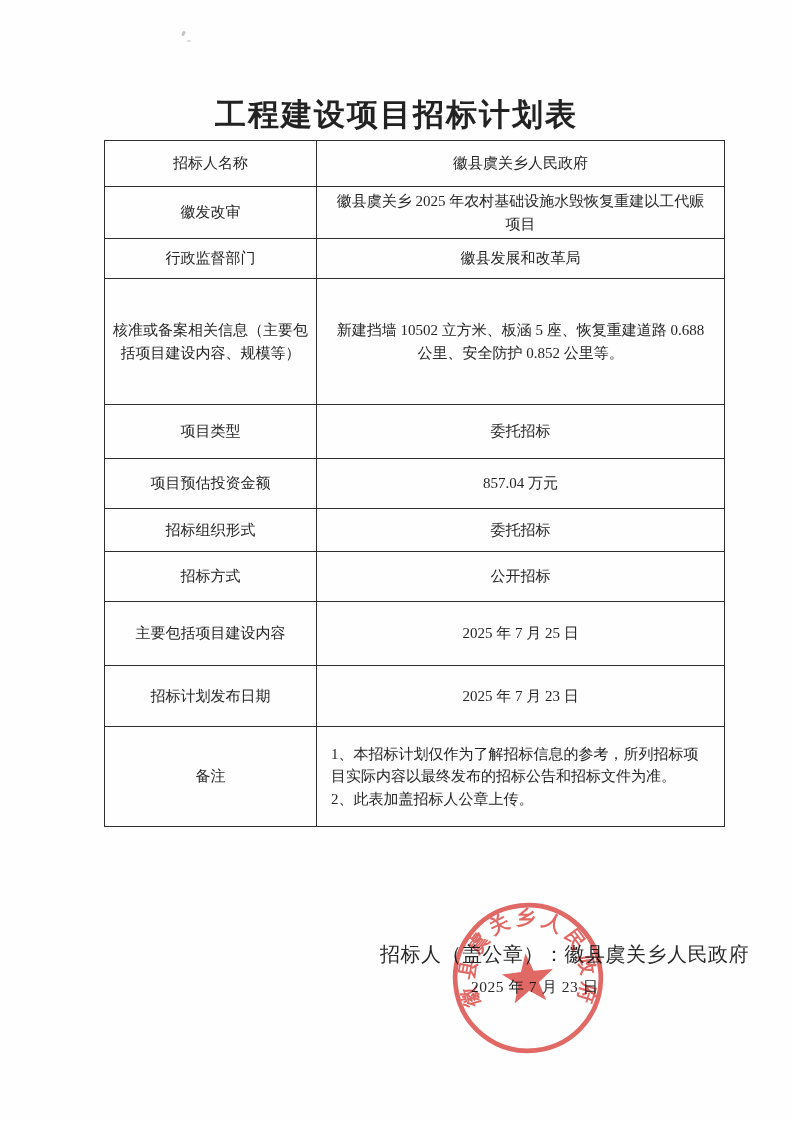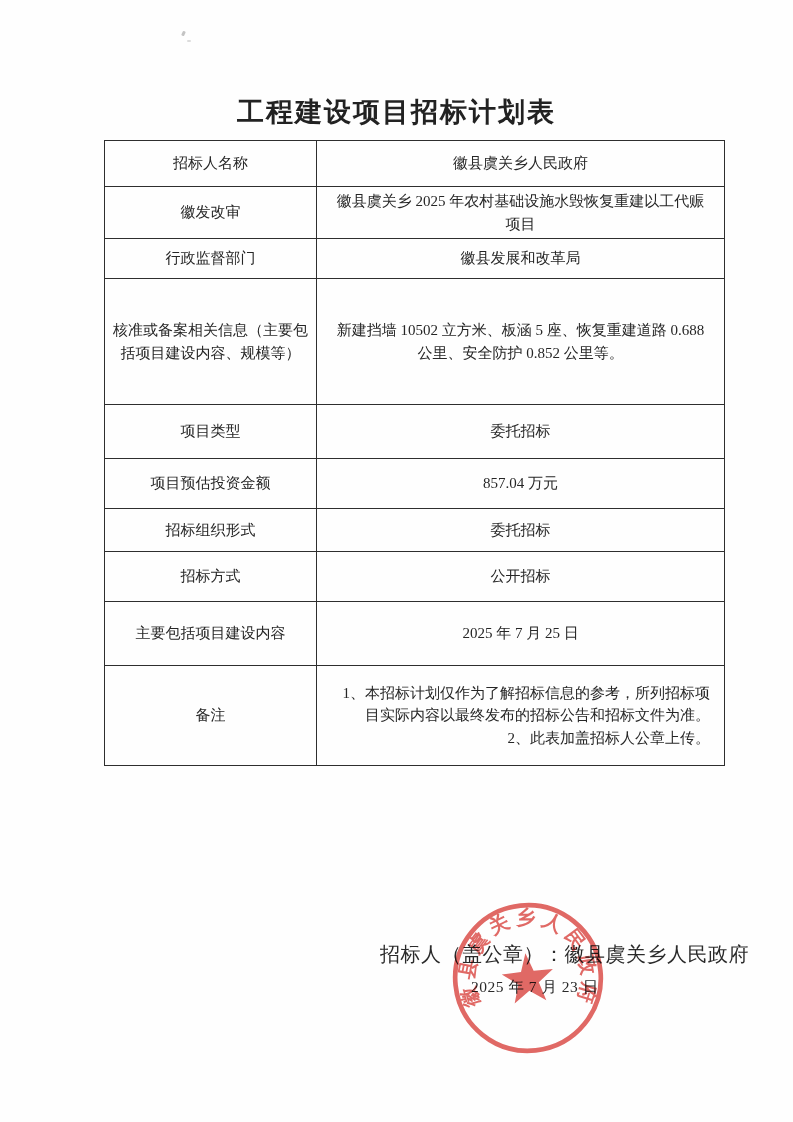--- a/index.html
+++ b/index.html
@@ -12,21 +12,21 @@
     overflow: hidden;
   }
   .page { position: absolute; inset: 0; background: #fefefe; }
 
   .doc-title {
     position: absolute;
     top: 94px; left: 0; width: 793px;
     text-align: center;
     font-family: Liberation Sans, sans-serif;
     font-weight: bold;
-    font-size: 27px;
+    font-size: 31px;
     letter-spacing: 2px;
     color: #222;
   }
 
   table.tender {
     position: absolute;
     left: 104px; top: 140px;
     width: 574px;
     border-collapse: collapse;
     table-layout: fixed;
@@ -43,21 +43,21 @@
     text-align: center;
     padding: 3px 8px;
     margin-top: 26px;
   }
   td.cell-value {
     width: 379px;
     text-align: center;
     padding: 3px 14px;
     white-space: pre-line;
   }
-  td.cell-value.left { text-align: right; }
+  td.cell-value.left { text-align: left; }
 
   
   tr.r1  { height: 46px; }
   tr.r2  { height: 50px; }
   tr.r3  { height: 40px; }
   tr.r4  { height: 72px; }
   tr.r5  { height: 126px; }
   tr.r6  { height: 54px; }
   tr.r7  { height: 50px; }
   tr.r8  { height: 43px; }
@@ -141,20 +141,24 @@
         <td class="cell-value">委托招标</td>
       </tr>
       <tr class="r9">
         <td class="cell-label">招标方式</td>
         <td class="cell-value">公开招标</td>
       </tr>
       <tr class="r10">
         <td class="cell-label">主要包括项目建设内容</td>
         <td class="cell-value">2025 年 7 月 25 日</td>
       </tr>
+      <tr class="r11">
+        <td class="cell-label">招标计划发布日期</td>
+        <td class="cell-value">2025 年 7 月 23 日</td>
+      </tr>
       <tr class="r12">
         <td class="cell-label">备注</td>
         <td class="cell-value left">1、本招标计划仅作为了解招标信息的参考，所列招标项目实际内容以最终发布的招标公告和招标文件为准。
 2、此表加盖招标人公章上传。</td>
       </tr>
     </tbody>
   </table>
 
   <div class="sig-line">招标人（盖公章）：徽县虞关乡人民政府</div>
   <div class="date-line">2025 年 7 月 23 日</div>

